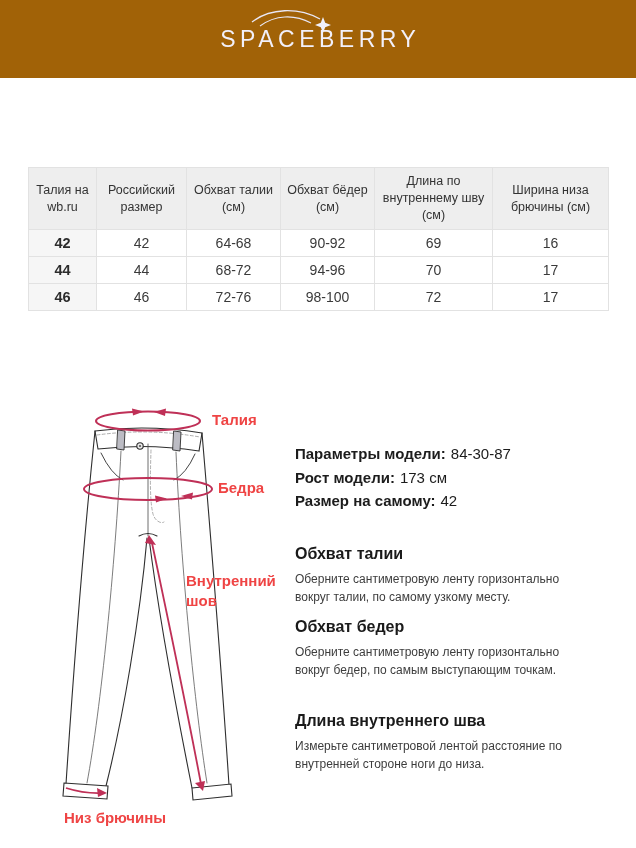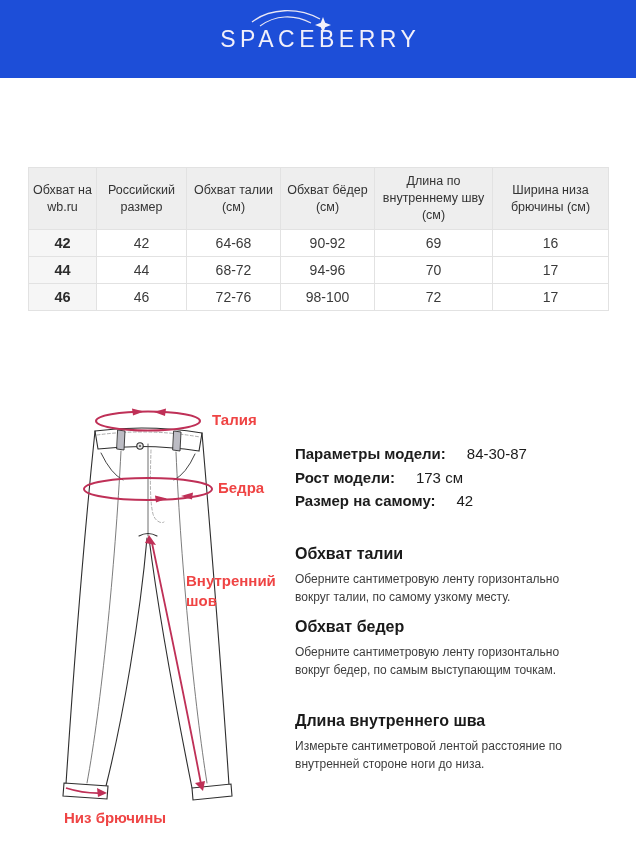--- a/index.html
+++ b/index.html
@@ -1,20 +1,20 @@
 <!DOCTYPE html>
 <html lang="ru"><head>
 <meta charset="utf-8">
 <style>
   html,body{margin:0;padding:0;}
   body{width:636px;height:848px;background:#ffffff;font-family:"Liberation Sans",sans-serif;position:relative;overflow:hidden;}
   .page{position:absolute;inset:0;}
 
   
-  .brand-bar{position:absolute;left:0;top:0;width:636px;height:78px;background:#1d4ed8;display:flex;align-items:center;justify-content:center;}
+  .brand-bar{position:absolute;left:0;top:0;width:636px;height:78px;background:#a16207;display:flex;align-items:center;justify-content:center;}
   .brand-name{color:#f2f0fa;font-size:23px;font-weight:400;letter-spacing:4.5px;text-indent:4.5px;}
   .brand-star{position:absolute;left:50%;margin-left:-70px;top:5px;width:92px;height:32px;}
 
   
   .size-table{position:absolute;left:28px;top:167px;border-collapse:collapse;table-layout:fixed;width:580px;}
   .size-table th,.size-table td{border:1px solid #e2e2e2;text-align:center;vertical-align:middle;}
   .size-table th{background:#eeeeee;font-weight:400;font-size:12.5px;line-height:1.35;color:#333;height:53px;padding:4px 3px;}
   .size-table td{font-size:14px;color:#3a3a3a;height:26px;padding:0 2px;background:#fff;}
   .size-table td.size-col{background:#f6f6f6;font-weight:700;font-size:14.5px;color:#2c2c2c;}
 
@@ -23,21 +23,21 @@
   .fig-label.waist{left:212px;top:410px;}
   .fig-label.hips{left:218px;top:478px;}
   .fig-label.inseam{left:186px;top:571px;width:102px;}
   .fig-label.hem{left:64px;top:808px;}
 
   .pants-svg{position:absolute;left:35px;top:388px;width:260px;height:450px;}
 
   
   .model-info{position:absolute;left:295px;top:442px;width:310px;}
   .mi-line{font-size:15px;line-height:23.5px;color:#1c1c1c;}
-  .mi-label{font-weight:700;margin-right:21px;}
+  .mi-label{font-weight:700;margin-right:5px;}
   .guide-section{position:absolute;left:295px;width:302px;}
   .guide-section.s0{top:545px;}
   .guide-section.s1{top:618px;}
   .guide-section.s2{top:712px;}
   .gs-title{font-size:16px;font-weight:700;color:#1a1a1a;margin:0 0 7px 0;}
   .gs-body{font-size:12px;color:#3d3d3d;line-height:1.5;margin:0;}
 </style>
 </head>
 <body>
 
@@ -56,21 +56,21 @@
     <colgroup>
       <col style="width:68px">
         <col style="width:90px">
         <col style="width:94px">
       <col style="width:94px">
         <col style="width:118px">
         <col style="width:116px">
     </colgroup>
     <thead>
       <tr>
-        <th>Обхват на wb.ru</th>
+        <th>Талия на wb.ru</th>
         <th>Российский размер</th>
         <th>Обхват талии (см)</th>
         <th>Обхват бёдер (см)</th>
         <th>Длина по внутреннему шву (см)</th>
         <th>Ширина низа брючины (см)</th>
       </tr>
     </thead>
     <tbody>
       <tr>
         <td class="size-col">42</td>

